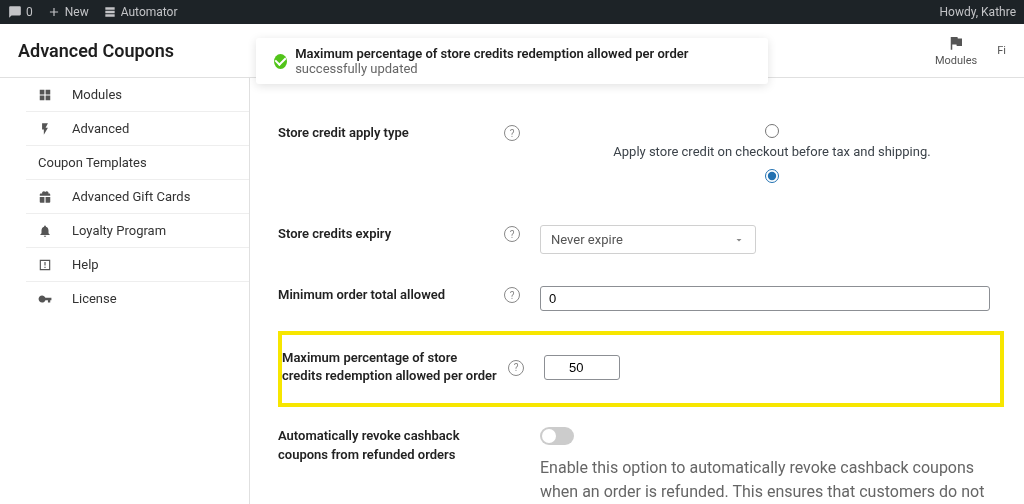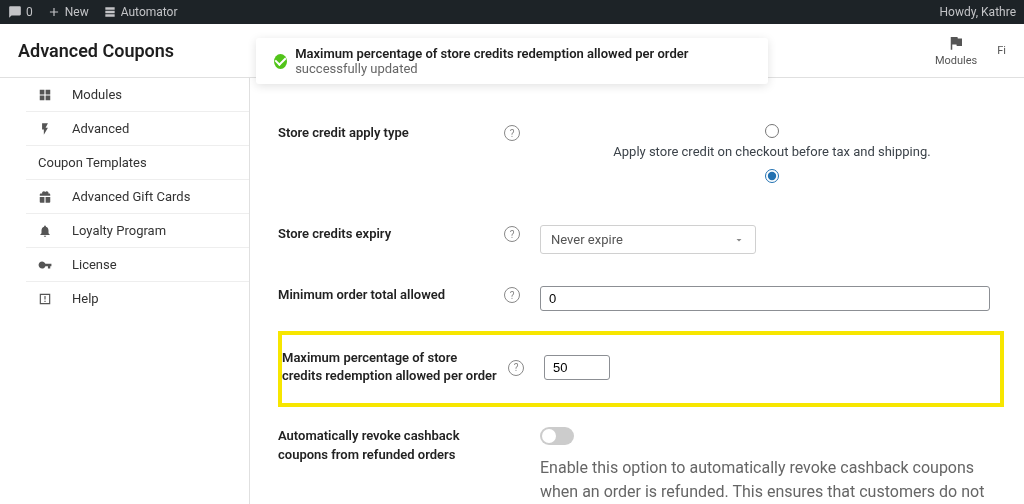--- a/index.html
+++ b/index.html
@@ -43,21 +43,21 @@
   .row .help { width: 16px; height: 16px; border: 1px solid #888; border-radius: 50%; display: flex; align-items: center; justify-content: center; font-size: 10px; color: #888; cursor: pointer; flex-shrink: 0; margin-top: 1px; }
   .row .control { flex: 1; padding-left: 12px; }
 
   .radio-group label { display: flex; align-items: center; gap: 6px; margin-bottom: 10px; font-size: 13px; color: #3c434a; cursor: pointer; flex-direction: column; }
   .radio-group input[type=radio] { width: 14px; height: 14px; accent-color: #2271b1; }
 
   .select { display: inline-flex; align-items: center; justify-content: space-between; border: 1px solid #d0d0d0; border-radius: 3px; padding: 6px 10px; width: 216px; background: #fff; color: #555; cursor: pointer; }
   .select svg { width: 12px; height: 12px; fill: #888; }
 
   input[type=text].wide { width: 450px; border: 1px solid #8c8f94; border-radius: 3px; padding: 4px 8px; font-size: 13px; }
-  input[type=text].small { width: 66px; border: 1px solid #8c8f94; border-radius: 3px; padding: 4px 8px; font-size: 13px; }
+  input[type=text].small { width: 76px; border: 1px solid #8c8f94; border-radius: 3px; padding: 4px 24px; font-size: 13px; }
 
   .highlight { border: 4px solid #f7e600; margin: 4px 0; padding: 14px 0 18px 0; }
   .highlight .row { padding: 0; align-items: center; }
 
   .toggle-row .control { padding-top: 0; }
   .toggle { width: 34px; height: 18px; background: #ccc; border-radius: 10px; position: relative; cursor: pointer; display: inline-block; }
   .toggle::after { content: ""; position: absolute; width: 14px; height: 14px; background: #fff; border-radius: 50%; top: 2px; left: 2px; }
   .hint { font-size: 16px; color: #666; margin-top: 8px; line-height: 1.5; }
 </style>
 </head>
@@ -139,29 +139,29 @@
       <span>Advanced Gift Cards</span>
     </div>
     <div class="item">
       <svg viewBox="0 0 24 24">
           <path d="M12 22c1.1 0 2-.9 2-2h-4c0 1.1.9 2 2 2zm6-6v-5c0-3.07-1.64-5.64-4.5-6.32V4c0-.83-.67-1.5-1.5-1.5s-1.5.67-1.5 1.5v.68C7.63 5.36 6 7.92 6 11v5l-2 2v1h16v-1l-2-2z"></path>
         </svg>
       <span>Loyalty Program</span>
     </div>
     <div class="item">
       <svg viewBox="0 0 24 24">
+          <path d="M19 5v14H5V5h14m2-2H3v18h18V3zM11 7h2v6h-2zm0 8h2v2h-2z"></path>
+        </svg>
+      <span>Help</span>
+    </div>
+    <div class="item">
+      <svg viewBox="0 0 24 24">
           <path d="M12.65 10C11.83 7.67 9.61 6 7 6c-3.31 0-6 2.69-6 6s2.69 6 6 6c2.61 0 4.83-1.67 5.65-4H17v4h4v-4h2v-4H12.65z"></path>
         </svg>
       <span>License</span>
-    </div>
-    <div class="item">
-      <svg viewBox="0 0 24 24">
-          <path d="M19 5v14H5V5h14m2-2H3v18h18V3zM11 7h2v6h-2zm0 8h2v2h-2z"></path>
-        </svg>
-      <span>Help</span>
     </div>
   </div>
 
   <div class="content">
 
     <div class="row">
       <div class="label">Store credit apply type</div>
       <div class="help">?</div>
       <div class="control radio-group">
         <label>

